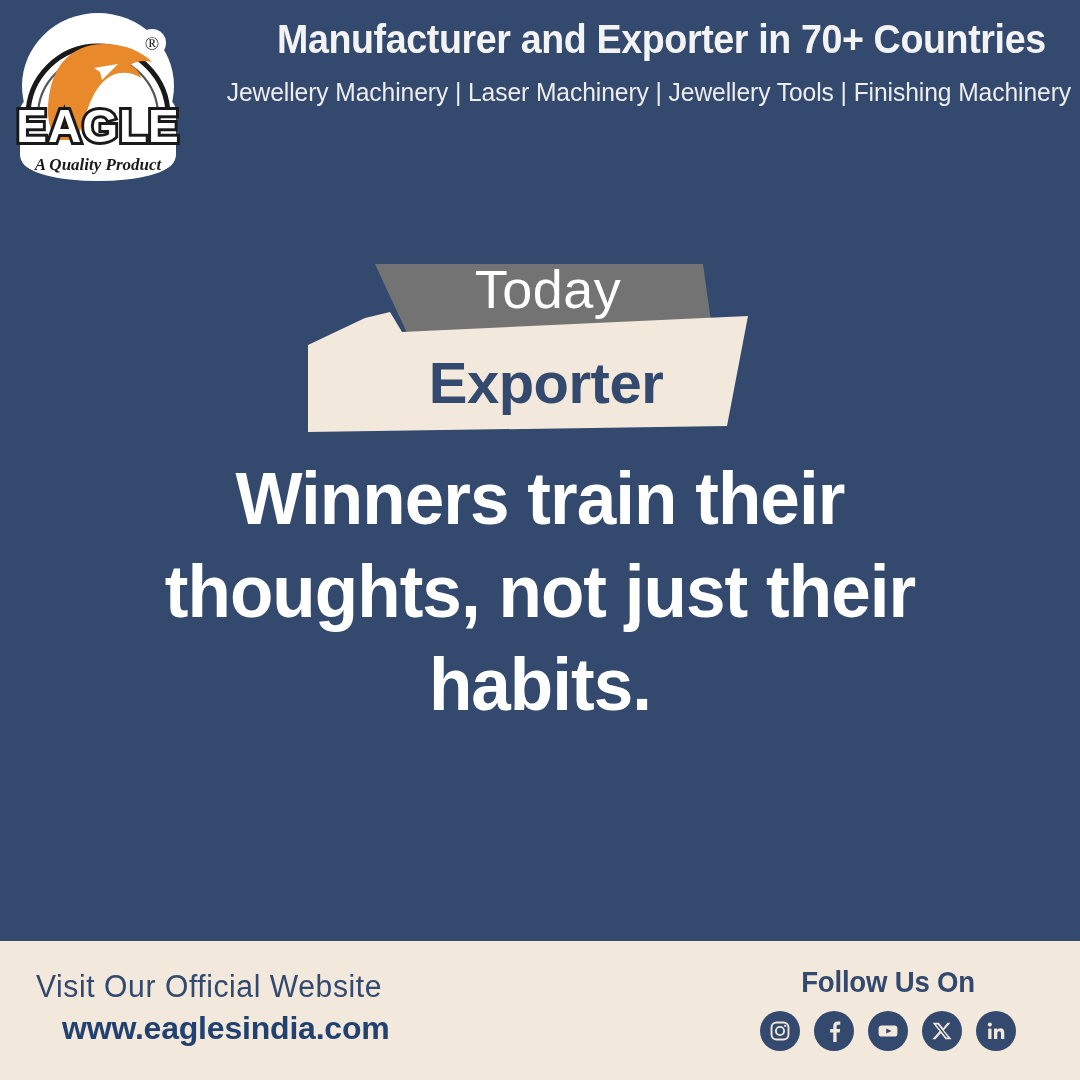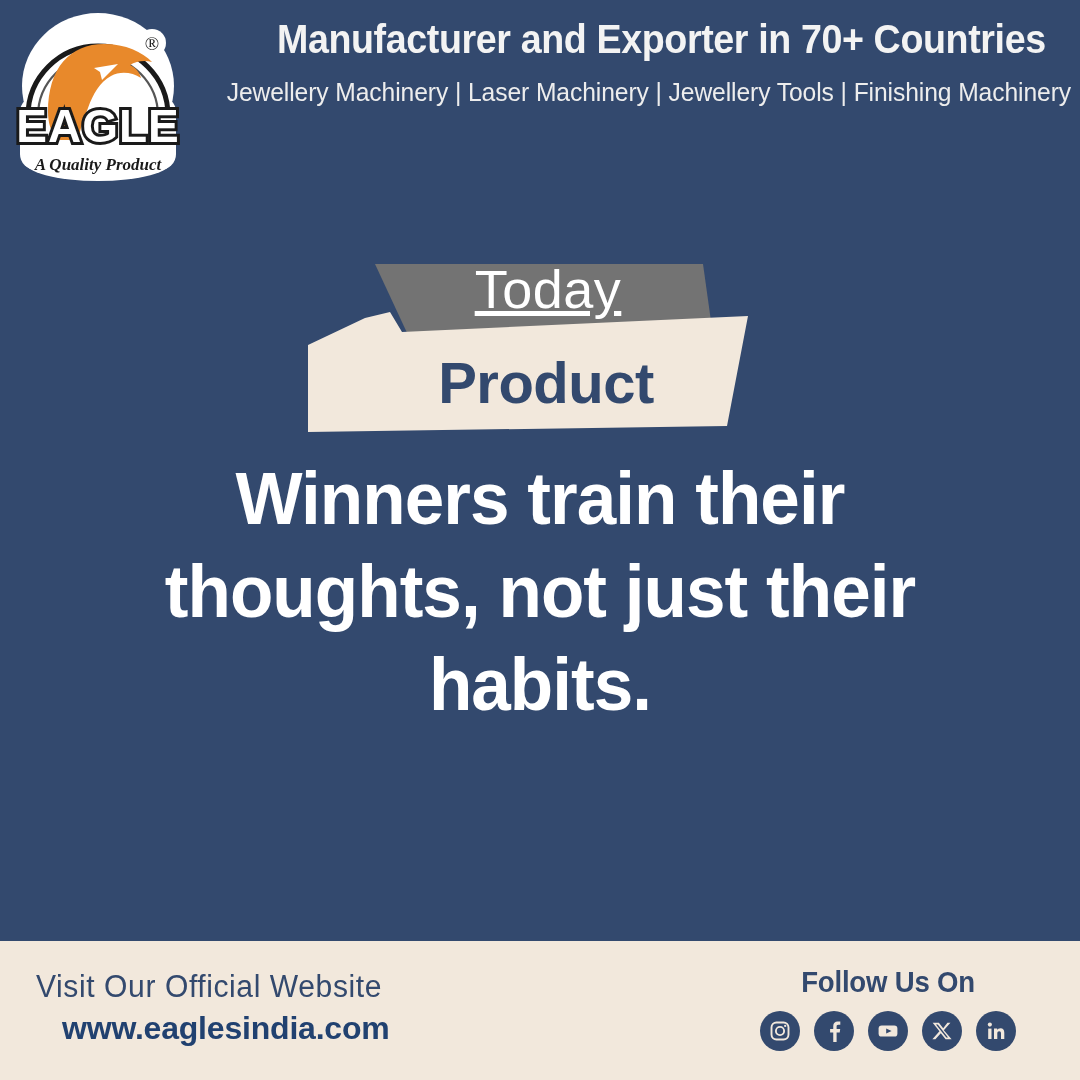--- a/index.html
+++ b/index.html
@@ -79,21 +79,20 @@
     pointer-events: none;
   }
   #banner-today {
     top: 12px;
     left: 8px;
     color: #FFFFFF;
     font-size: 54px;
     font-weight: 400;
     letter-spacing: 0.5px;
     line-height: 1;
-    text-decoration: underline;
   }
   #banner-thought {
     top: 104px;
     left: 6px;
     color: #33496E;
     font-size: 58px;
     font-weight: bold;
     letter-spacing: -0.5px;
     line-height: 1;
   }
@@ -223,21 +222,21 @@
   </div>
 
   <div id="banner">
     <svg viewBox="0 0 500 200" xmlns="http://www.w3.org/2000/svg">
 
       <polygon points="85,14 413,14 425,100 125,100" fill="#737373"></polygon>
 
       <polygon points="75,68 100,62 112,82 458,66 437,176 18,182 18,95" fill="#F2E8DC"></polygon>
     </svg>
     <div class="banner-label" id="banner-today">Today</div>
-    <div class="banner-label" id="banner-thought">Product</div>
+    <div class="banner-label" id="banner-thought">Exporter</div>
   </div>
 
   <div id="quote">Winners train their thoughts, not just their habits.</div>
 
   <div id="footer">
 
     <div id="footer-left">
       <div id="visit-label">Visit Our Official Website</div>
       <div id="website-url">www.eaglesindia.com</div>
     </div>

